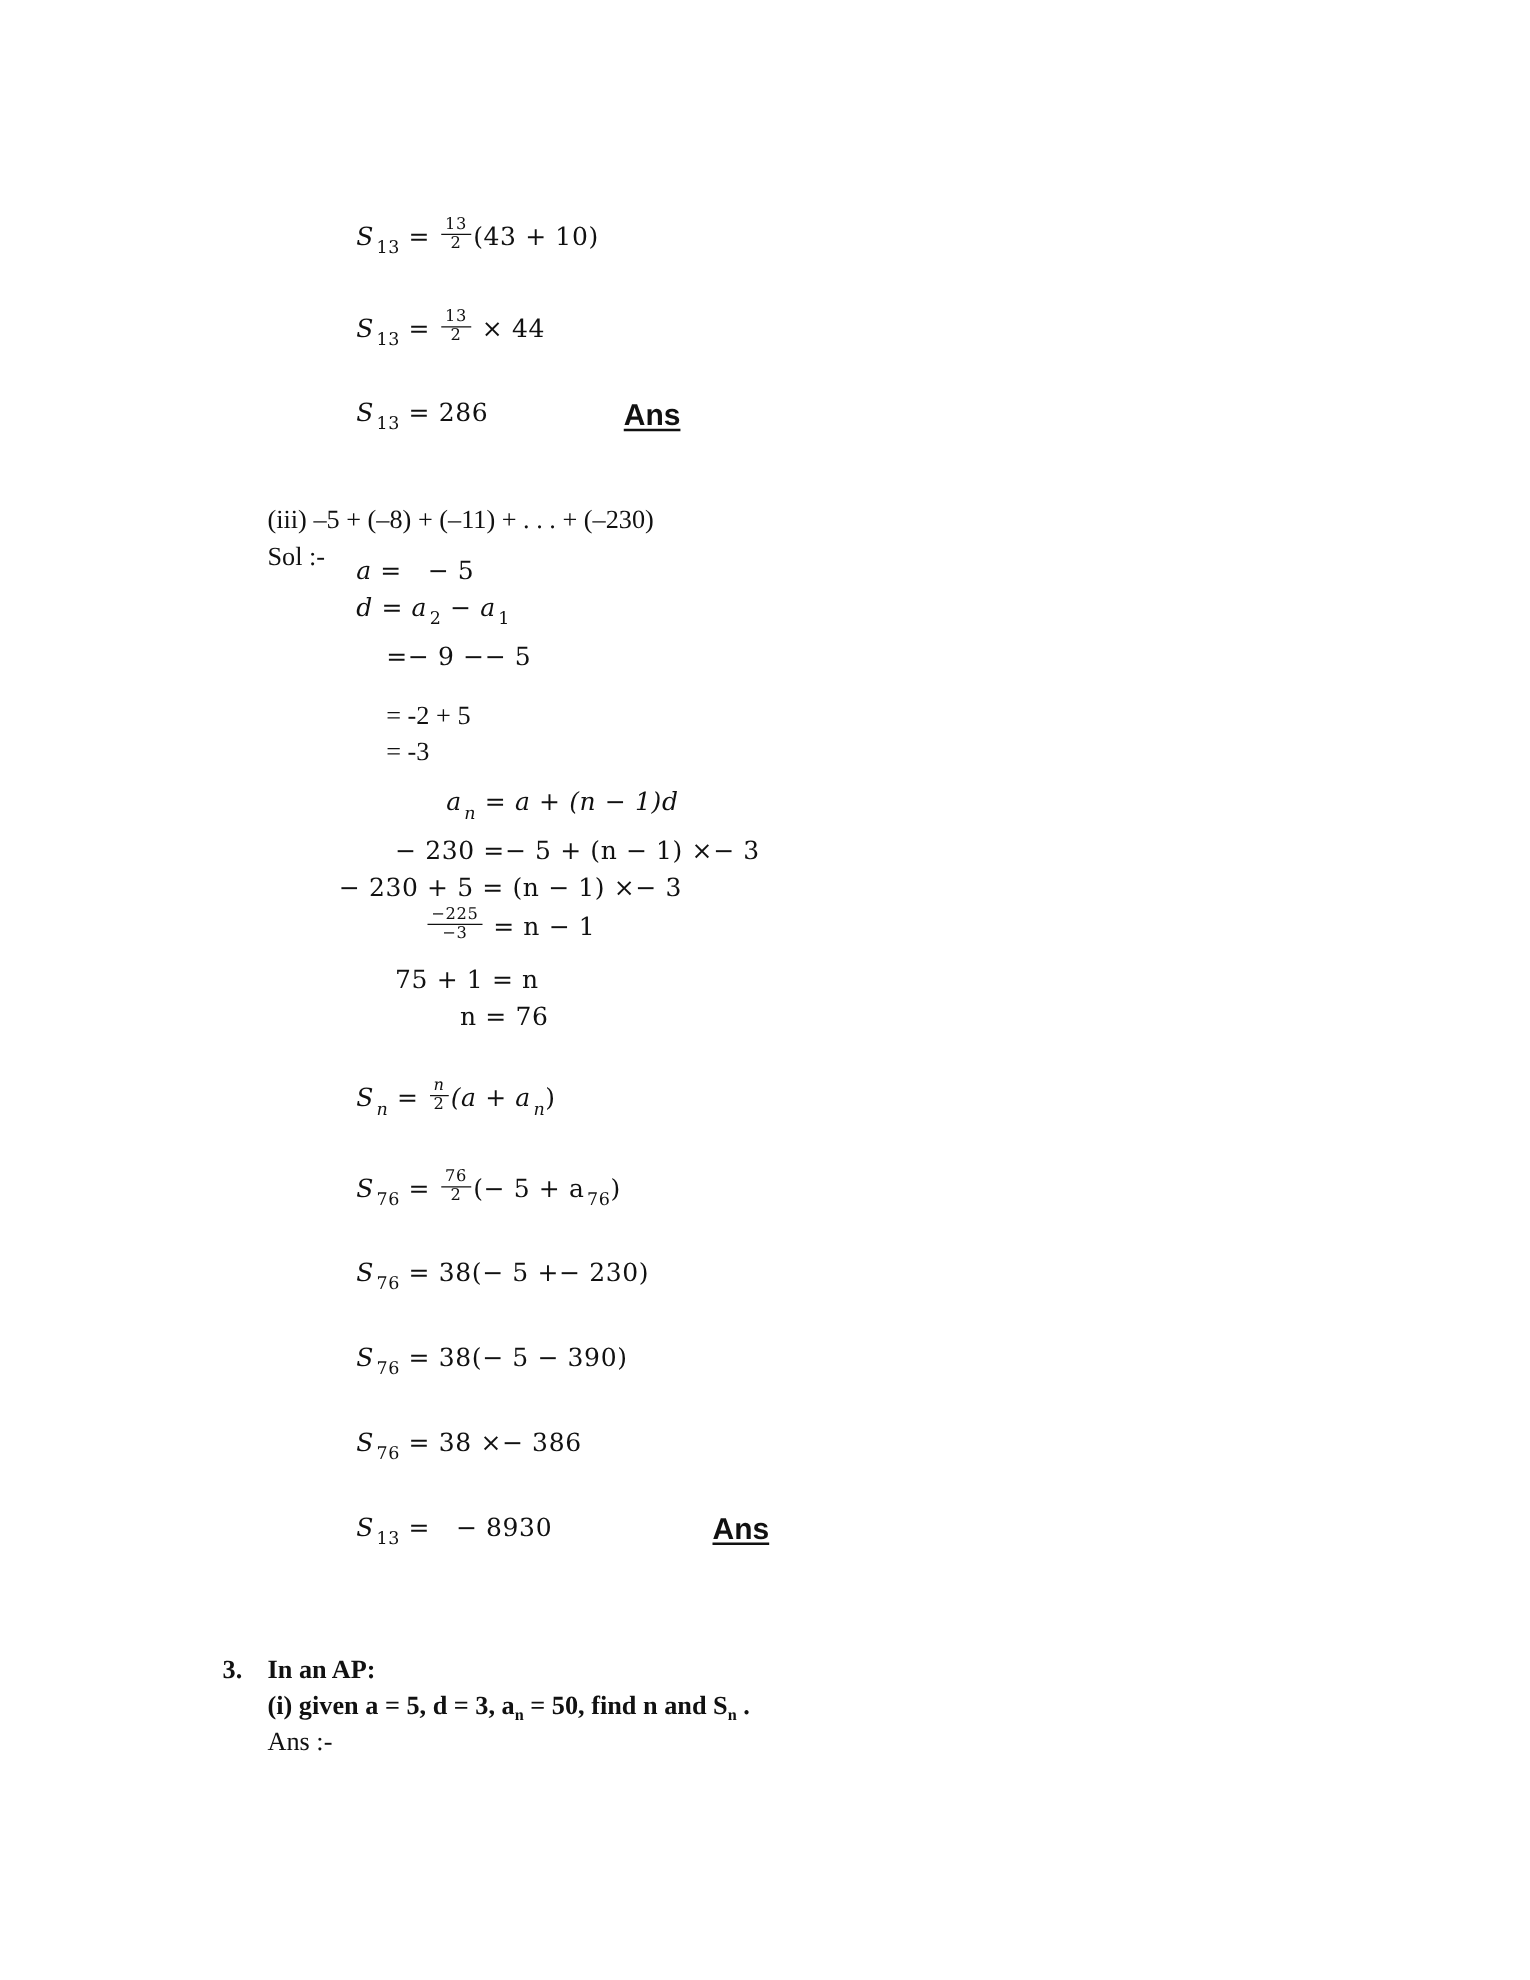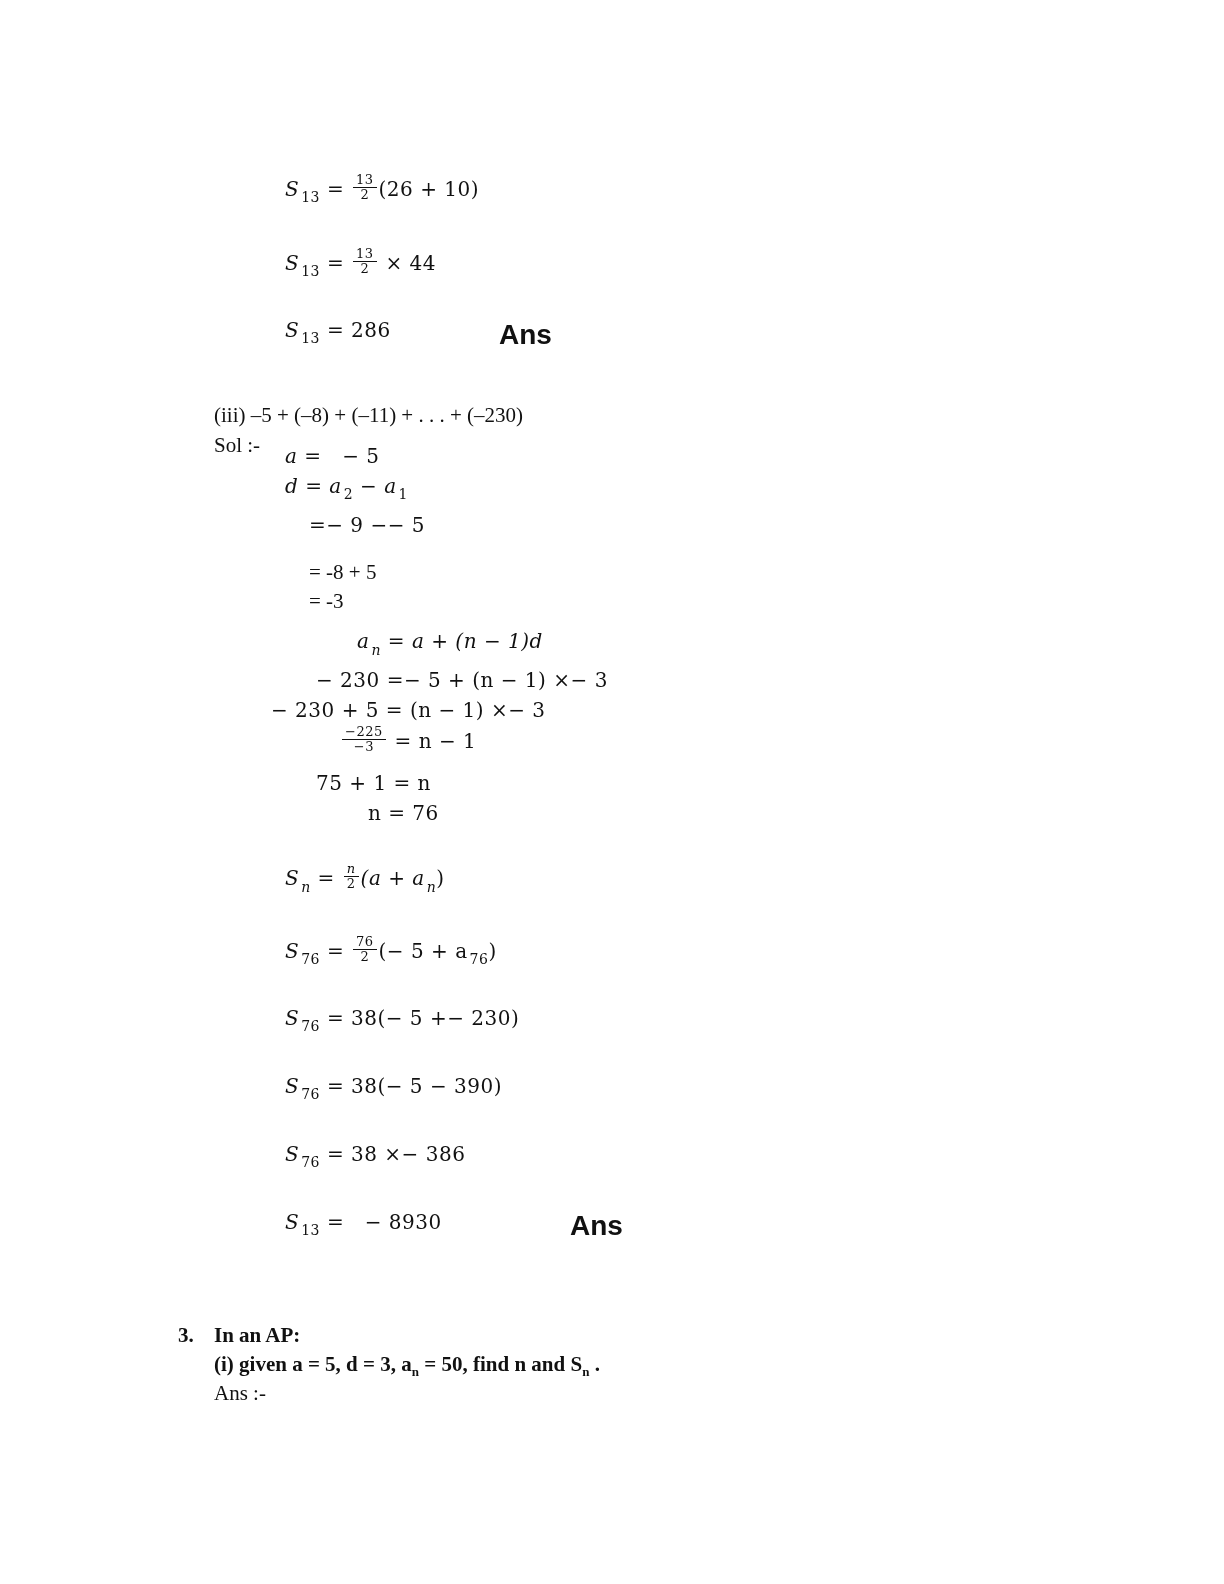--- a/index.html
+++ b/index.html
@@ -2,38 +2,38 @@
 <html><head>
 <meta charset="utf-8">
 <style>
   html, body { margin: 0; padding: 0; background: #ffffff; }
   body { width: 1224px; height: 1584px; position: relative; overflow: hidden; color: #111; }
   .abs { position: absolute; white-space: nowrap; }
   .math { font-family: "DejaVu Serif", "Liberation Serif", serif; font-size: 20px; letter-spacing: 0.5px; }
   .math i { font-style: italic; }
   .txt { font-family: Liberation Serif, serif; font-size: 21px; margin-top: 17px; }
   .bold { font-weight: bold; }
-  .ans { font-family: "Liberation Sans", sans-serif; font-size: 28px; font-weight: bold; text-underline-offset: 3px; }
+  .ans { font-family: "Liberation Sans", sans-serif; font-size: 24px; font-weight: bold; text-decoration: underline; text-underline-offset: 3px; }
   sub.s { font-size: 14px; position: relative; top: 6px; vertical-align: baseline; font-style: normal; margin-left: 2px; }
   sub.si { font-size: 14px; position: relative; top: 7px; vertical-align: baseline; font-style: italic; margin-left: 2px; }
   .frac { display: inline-flex; flex-direction: column; align-items: center; vertical-align: middle; font-size: 13px; line-height: 14px; margin: 0 2px; position: relative; top: -3px; }
   .frac .num { border-bottom: 1px solid #111; padding: 0 3px; }
   .frac .den { padding: 0 3px; }
   .txtsub { font-size: 13px; position: relative; top: 5px; }
 </style>
 </head>
 <body>
 
 <div class="abs math" style="left:285px; top:176px;">
   <i>S</i><sub class="s">13</sub>
   <span>=</span>
   <span class="frac">
       <span class="num">13</span>
       <span class="den">2</span>
-    </span><span>(26 + 10)</span>
+    </span><span>(43 + 10)</span>
 </div>
 
 <div class="abs math" style="left:285px; top:250px;">
   <i>S</i><sub class="s">13</sub>
   <span>=</span>
   <span class="frac">
       <span class="num">13</span>
       <span class="den">2</span>
     </span>
   <span>× 44</span>
@@ -51,21 +51,21 @@
 
 <div class="abs math" style="left:285px; top:444px;">
   <i>a</i> <span>=</span>&nbsp;&nbsp; <span>− 5</span>
 </div>
 
 <div class="abs math" style="left:285px; top:474px;">
   <i>d</i> <span>=</span> <i>a</i><sub class="s">2</sub> <span>−</span> <i>a</i><sub class="s">1</sub>
 </div>
 
 <div class="abs math" style="left:309px; top:513px;">=− 9 −− 5</div>
-<div class="abs txt" style="left:309px; top:543px;">= -8 + 5</div>
+<div class="abs txt" style="left:309px; top:543px;">= -2 + 5</div>
 <div class="abs txt" style="left:309px; top:572px;">=  -3</div>
 
 <div class="abs math" style="left:357px; top:629px;">
   <i>a</i><sub class="si">n</sub> <span style="font-style:italic;">= a + (n − 1)d</span>
 </div>
 
 <div class="abs math" style="left:316px; top:668px;">− 230 =− 5 + (n − 1) ×− 3</div>
 <div class="abs math" style="left:271px; top:698px;">− 230 + 5 = (n − 1) ×− 3</div>
 
 <div class="abs math" style="left:340px; top:728px;">

